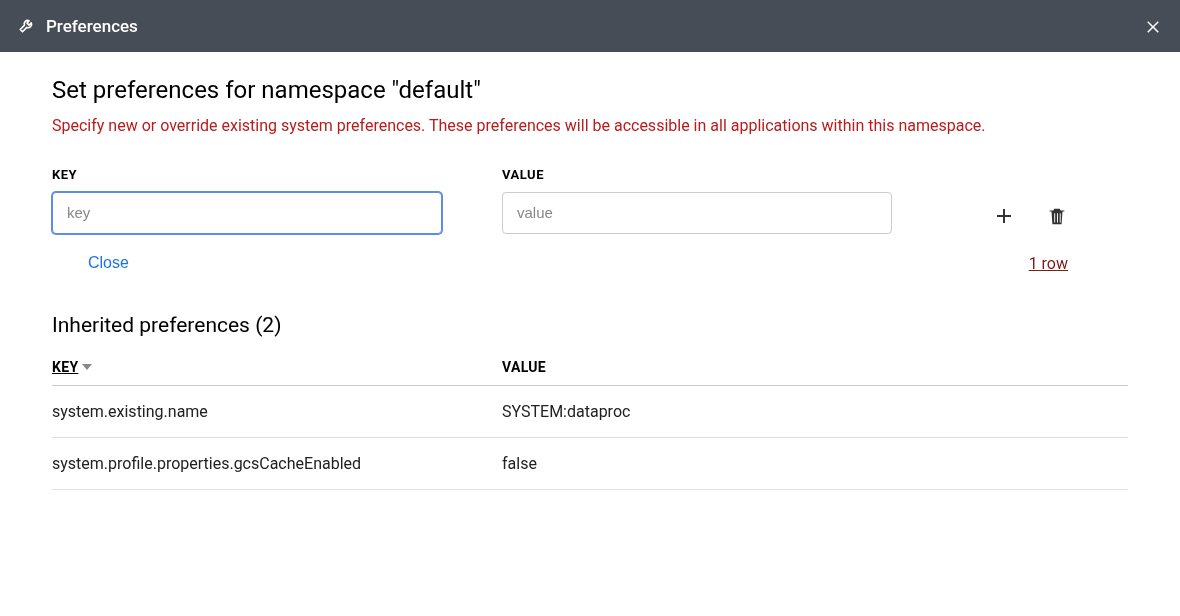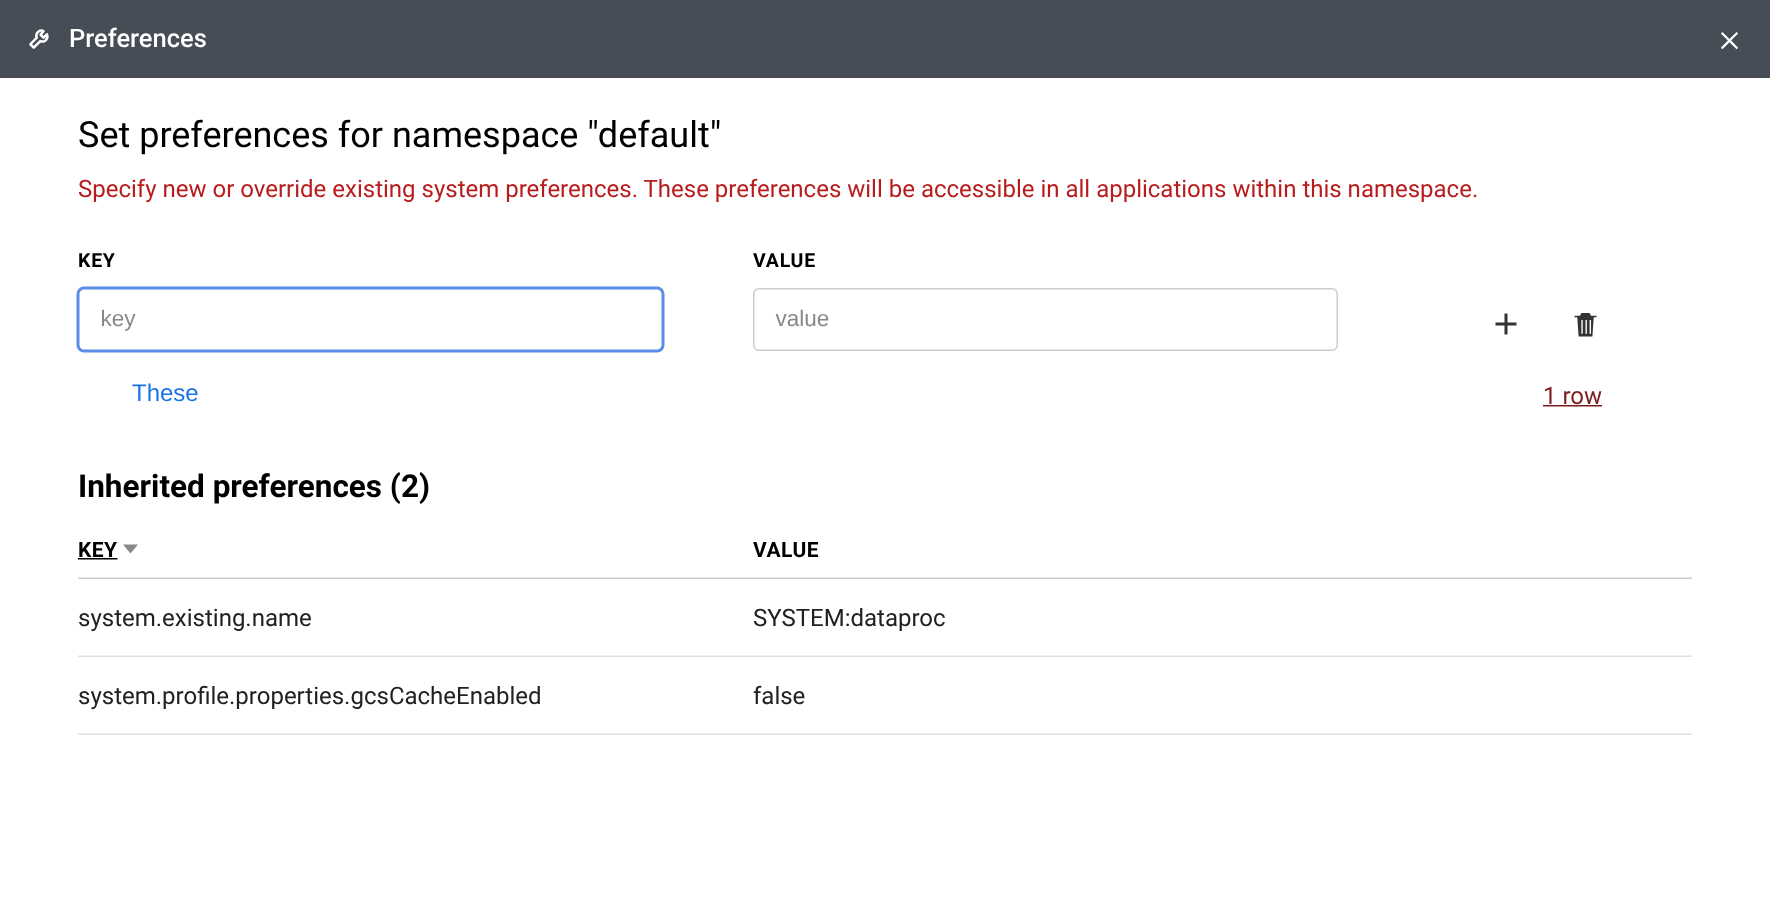--- a/index.html
+++ b/index.html
@@ -125,21 +125,21 @@
     }
     .row-count {
       margin-left: auto;
       margin-right: 60px;
       color: #7f1d1d;
       font-size: 16px;
       text-decoration: underline;
     }
     .section-title {
       font-size: 21px;
-      font-weight: 700;
+      font-weight: 400;
       color: #000000;
       margin-bottom: 22px;
     }
     .inherited-table {
       width: 100%;
     }
     .table-header {
       display: flex;
       border-bottom: 1px solid #cccccc;
       padding-bottom: 10px;
@@ -213,21 +213,21 @@
       </span>
       <span class="icon-btn">
         <svg width="22" height="22" viewBox="0 0 24 24" fill="currentColor">
           <path d="M6 7h12l-1 14H7L6 7zm3 2v10h1V9H9zm3 0v10h1V9h-1zm3 0v10h1V9h-1zM9 4h6l1 2h4v1H4V6h4l1-2z"></path>
         </svg>
       </span>
     </div>
   </div>
 
   <div class="actions-row">
-    <button class="btn-link">These</button>
+    <button class="btn-link">Close</button>
     <span class="row-count">1 row</span>
   </div>
 
   <h2 class="section-title">Inherited preferences (2)</h2>
 
   <div class="inherited-table">
     <div class="table-header">
       <div class="th key-col">
         <span>KEY</span>
         <span class="sort-caret">

